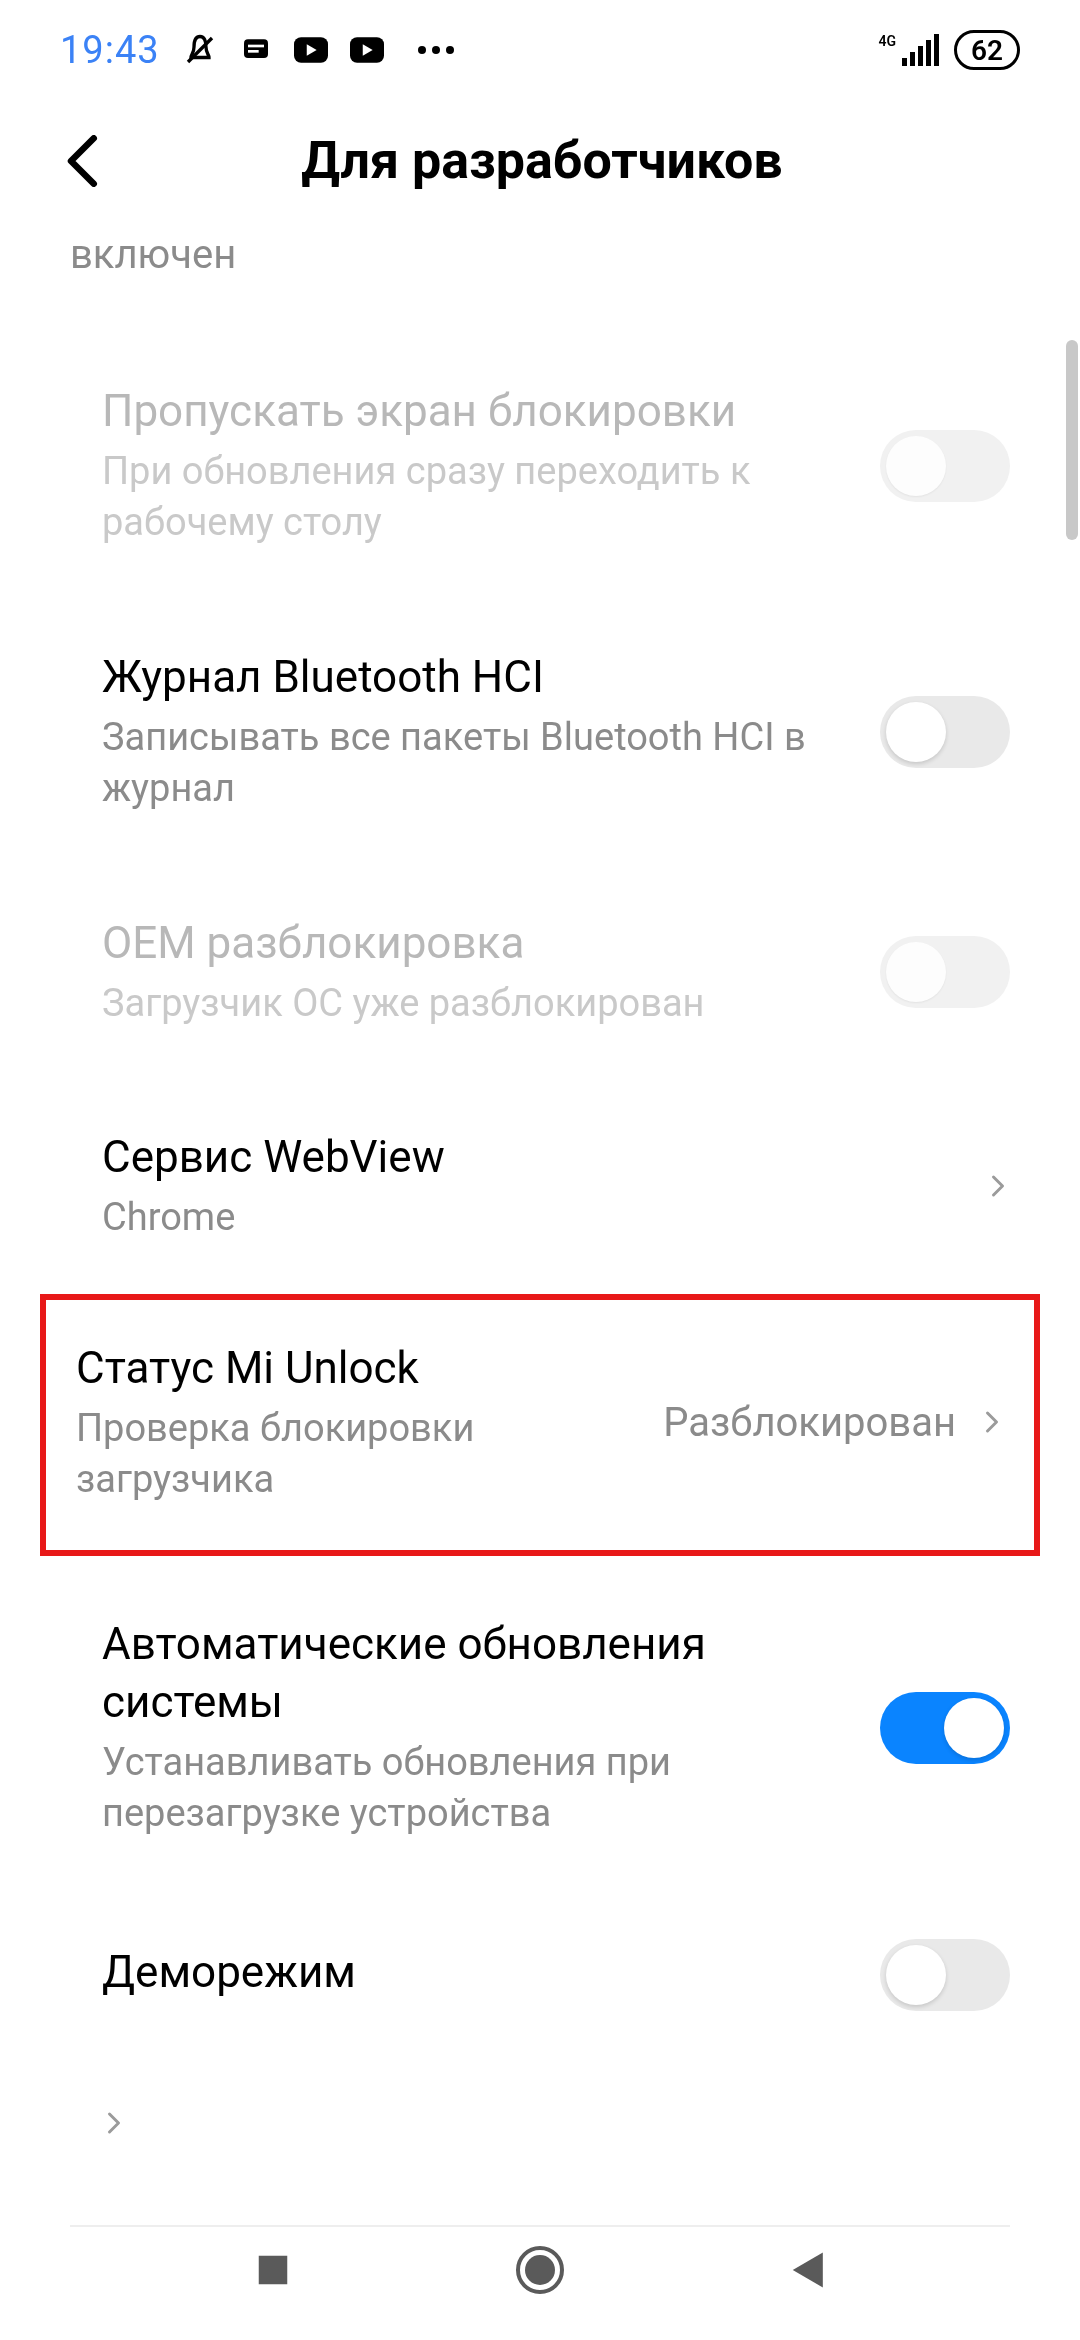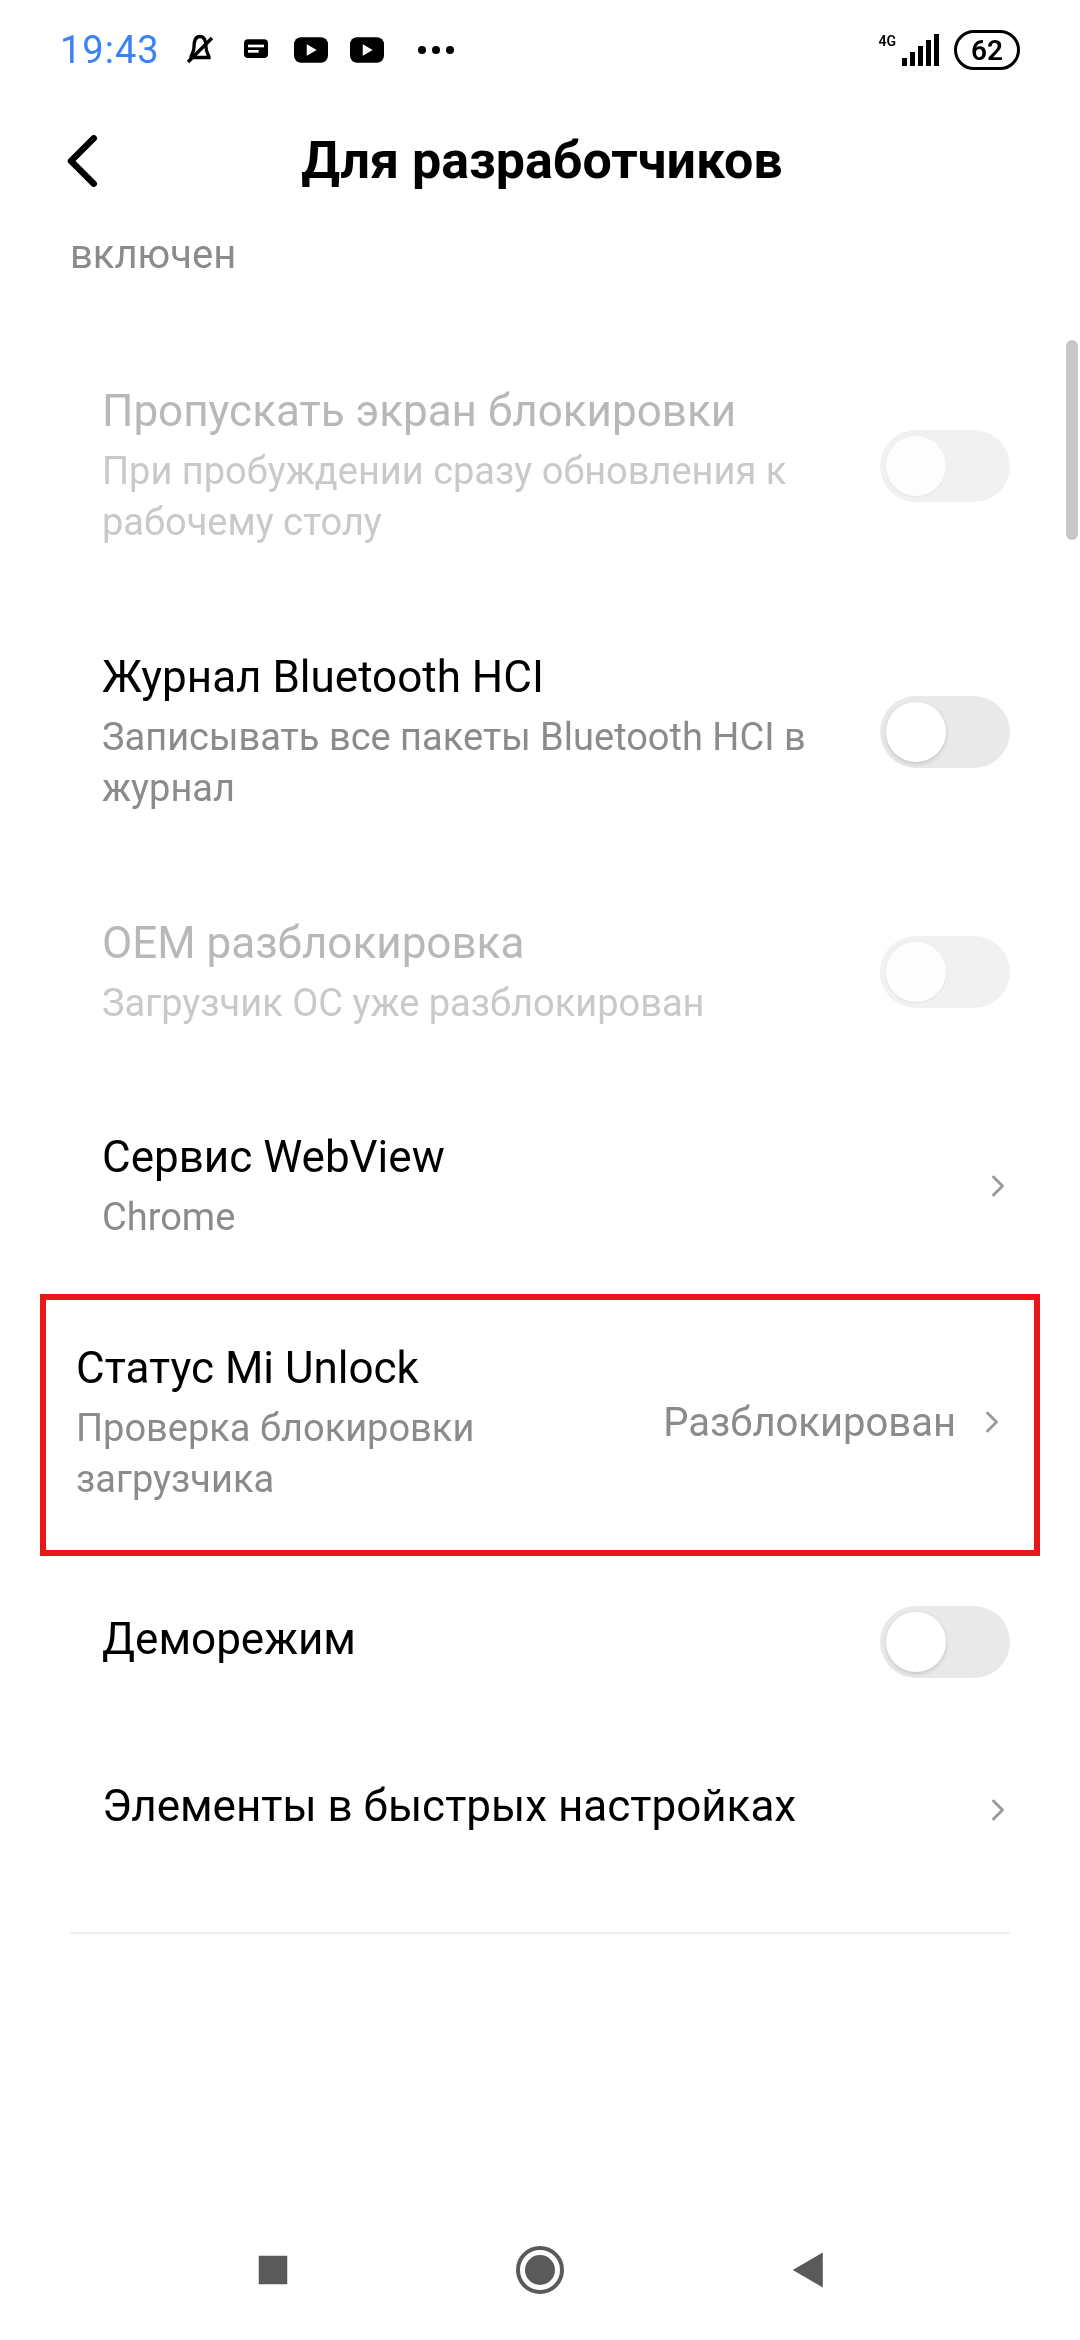--- a/index.html
+++ b/index.html
@@ -278,21 +278,21 @@
 
 <div class="scroll-indicator"></div>
 
 <div class="list">
 
   <div class="partial-prev">включен</div>
 
   <div class="row">
     <div class="row-text">
       <div class="row-title disabled">Пропускать экран блокировки</div>
-      <div class="row-sub disabled">При пробуждении сразу обновления к рабочему столу</div>
+      <div class="row-sub disabled">При обновления сразу переходить к рабочему столу</div>
     </div>
     <div class="toggle off disabled">
       <div class="knob"></div>
     </div>
   </div>
 
   <div class="row">
     <div class="row-text">
       <div class="row-title">Журнал Bluetooth HCI</div>
       <div class="row-sub">Записывать все пакеты Bluetooth HCI в журнал</div>
@@ -332,34 +332,40 @@
       </div>
       <div class="row-right">
         <span class="row-value">Разблокирован</span>
         <svg class="chevron" width="28" height="40" viewBox="0 0 24 32" fill="none" stroke="#9b9b9b" stroke-width="4" stroke-linecap="round" stroke-linejoin="round">
           <polyline points="6,4 18,16 6,28"></polyline>
         </svg>
       </div>
     </div>
   </div>
 
+  <div class="row" style="padding-top:60px;">
+    <div class="row-text">
+      <div class="row-title">Автоматические обновления системы</div>
+      <div class="row-sub">Устанавливать обновления при перезагрузке устройства</div>
+    </div>
+    <div class="toggle on">
+      <div class="knob"></div>
+    </div>
+  </div>
 
   <div class="row">
     <div class="row-text">
       <div class="row-title">Деморежим</div>
     </div>
     <div class="toggle off">
       <div class="knob"></div>
     </div>
   </div>
 
   <div class="row">
-    <div class="row-text">
-      <div class="row-title">Элементы в быстрых настройках</div>
-    </div>
     <div class="row-right">
       <svg class="chevron" width="28" height="40" viewBox="0 0 24 32" fill="none" stroke="#9b9b9b" stroke-width="4" stroke-linecap="round" stroke-linejoin="round">
         <polyline points="6,4 18,16 6,28"></polyline>
       </svg>
     </div>
   </div>
 
   <div class="divider"></div>
 
 </div>

